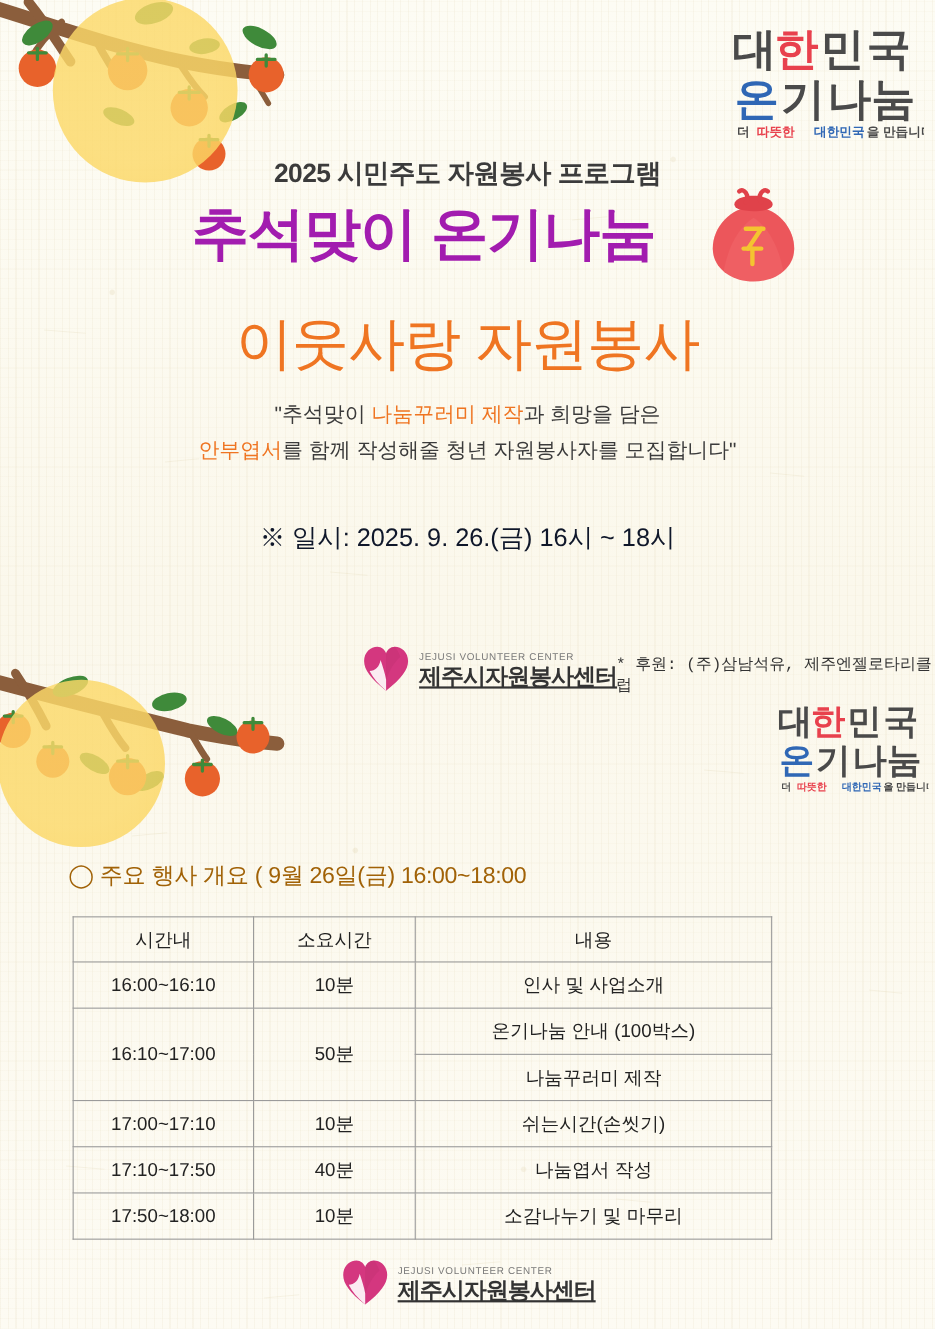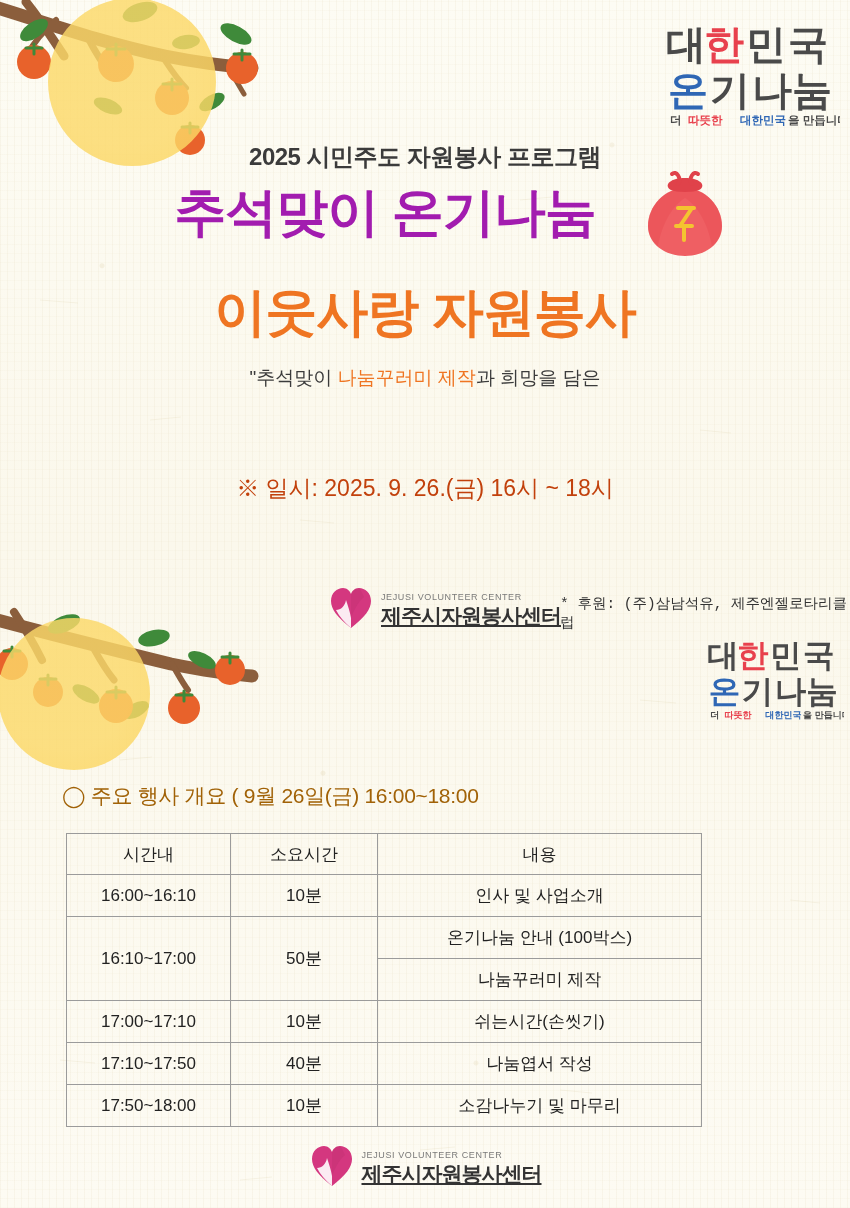--- a/index.html
+++ b/index.html
@@ -69,41 +69,41 @@
     font-weight: bold;
     color: #a21caf;
     letter-spacing: -1px;
     z-index: 3;
   }
   .big2 {
     position: absolute;
     top: 278px; left: 0; width: 850px;
     text-align: center;
     font-size: 52px;
-    font-weight: bold;
+    font-weight: normal;
     color: #ef7522;
     letter-spacing: -1px;
     z-index: 3;
   }
   .quote {
     position: absolute;
     top: 362px; left: 0; width: 850px;
     text-align: center;
     font-size: 19px;
     color: #3b3b3b;
     line-height: 32px;
     z-index: 3;
   }
   .quote .hl { color: #ef7522; }
   .datetime {
     position: absolute;
     top: 473px; left: 0; width: 850px;
     text-align: center;
     font-size: 23px;
-    color: #c2410c;
+    color: #0f172a;
     z-index: 3;
   }
 
   
   .vc-logo { position: absolute; z-index: 3; display: flex; align-items: center; margin-top: 38px; }
   .vc-mark { width: 46px; height: 46px; position: relative; margin-right: 7px; }
   .vc-texts { display: flex; flex-direction: column; line-height: 1; }
   .vc-en { font-size: 9px; letter-spacing: 0.6px; color: #7a7a7a; margin-bottom: 3px; }
   .vc-kr { font-size: 21px; font-weight: bold; color: #333; letter-spacing: -1px; text-decoration: underline; }
 
@@ -297,20 +297,23 @@
       <path d="M34 58 L50 58"></path>
       <path d="M42 58 L42 72"></path>
     </g>
   </svg>
 </div>
 
 <div class="quote">
   <div>
     <span>"추석맞이 </span><span class="hl">나눔꾸러미 제작</span><span>과 희망을 담은</span>
   </div>
+  <div>
+    <span class="hl">안부엽서</span><span>를 함께 작성해줄 청년 자원봉사자를 모집합니다"</span>
+  </div>
 </div>
 
 <div class="datetime">※ 일시: 2025. 9. 26.(금) 16시 ~ 18시</div>
 
 <div class="vc-logo" style="top:548px;left:328px;">
   <div class="vc-mark">
     <svg width="46" height="46" viewBox="0 0 46 46">
       <path d="M23 42 C 9 31, 3 23, 3 15 C 3 7, 9 2, 15 2 C 19 2, 22 5, 23 8 C 24 5, 27 2, 31 2 C 37 2, 43 7, 43 15 C 43 23, 37 31, 23 42 Z" fill="#d4377f"></path>
       <path d="M23 42 C 16 36, 11 30, 8 24 C 13 24, 17 20, 18 14 C 20 20, 22 26, 23 32 Z" fill="#ffffff" opacity=".9"></path>
       <path d="M31 2 C 27 2, 24 5, 23 8 L23 32 C 26 24, 30 16, 36 11 C 34 7, 33 4, 31 2 Z" fill="#b52a68" opacity=".25"></path>

